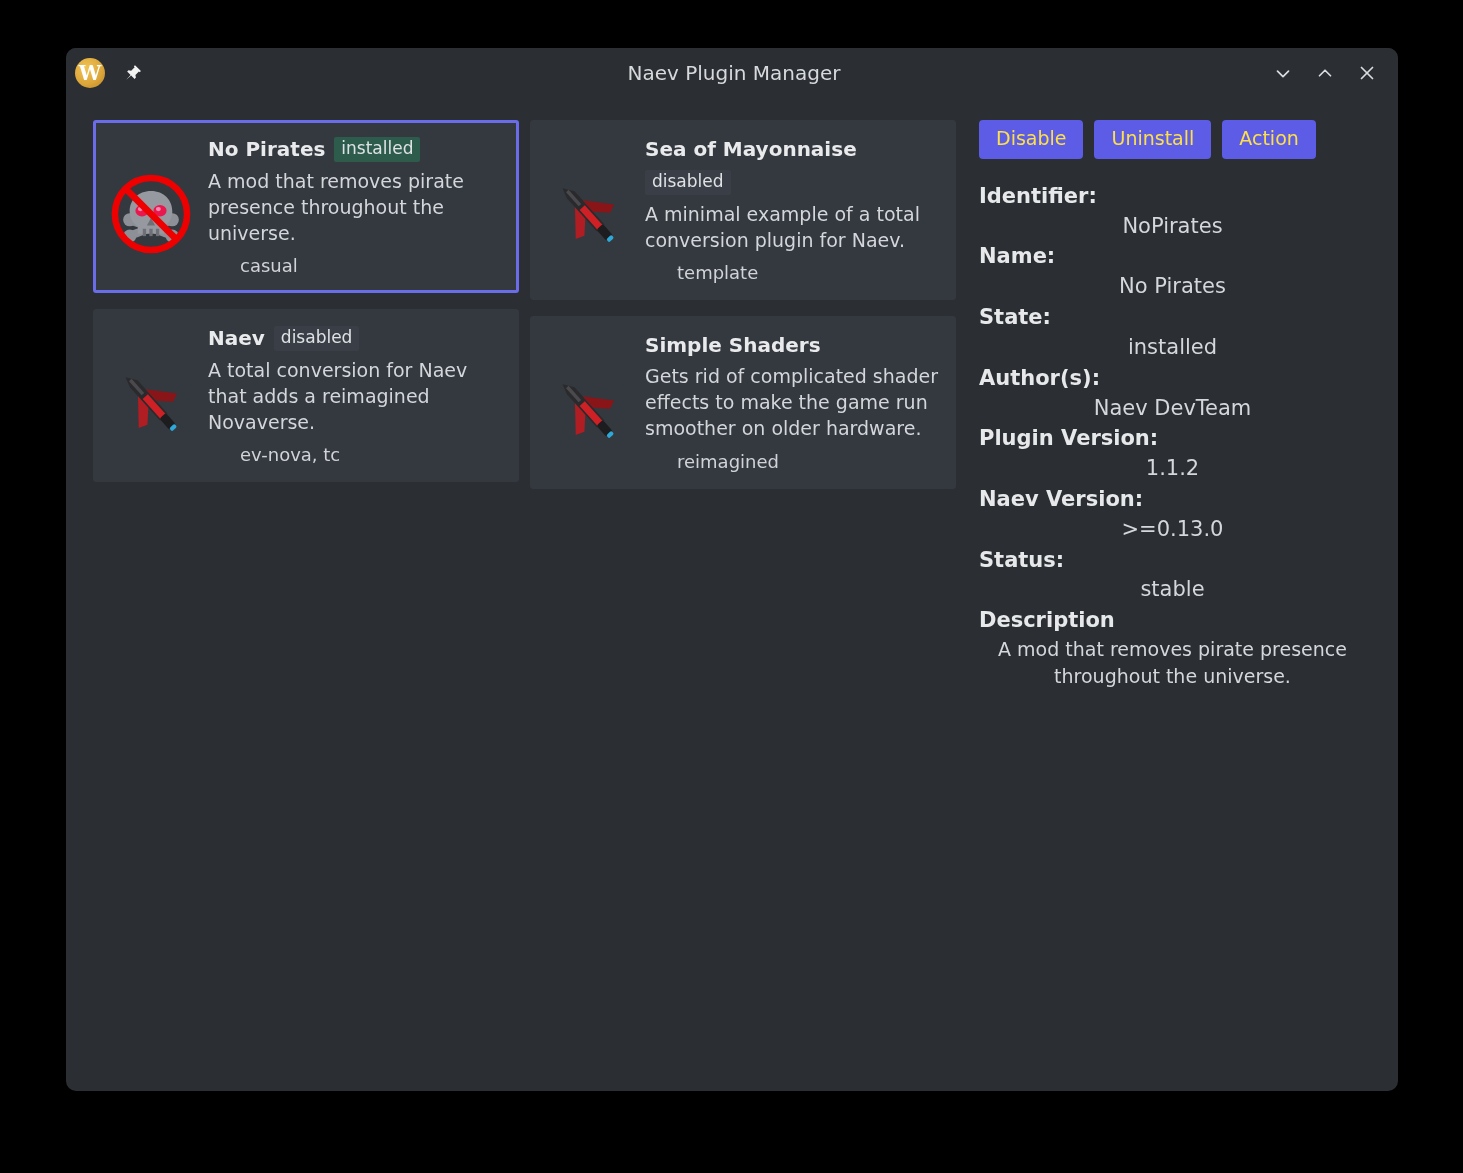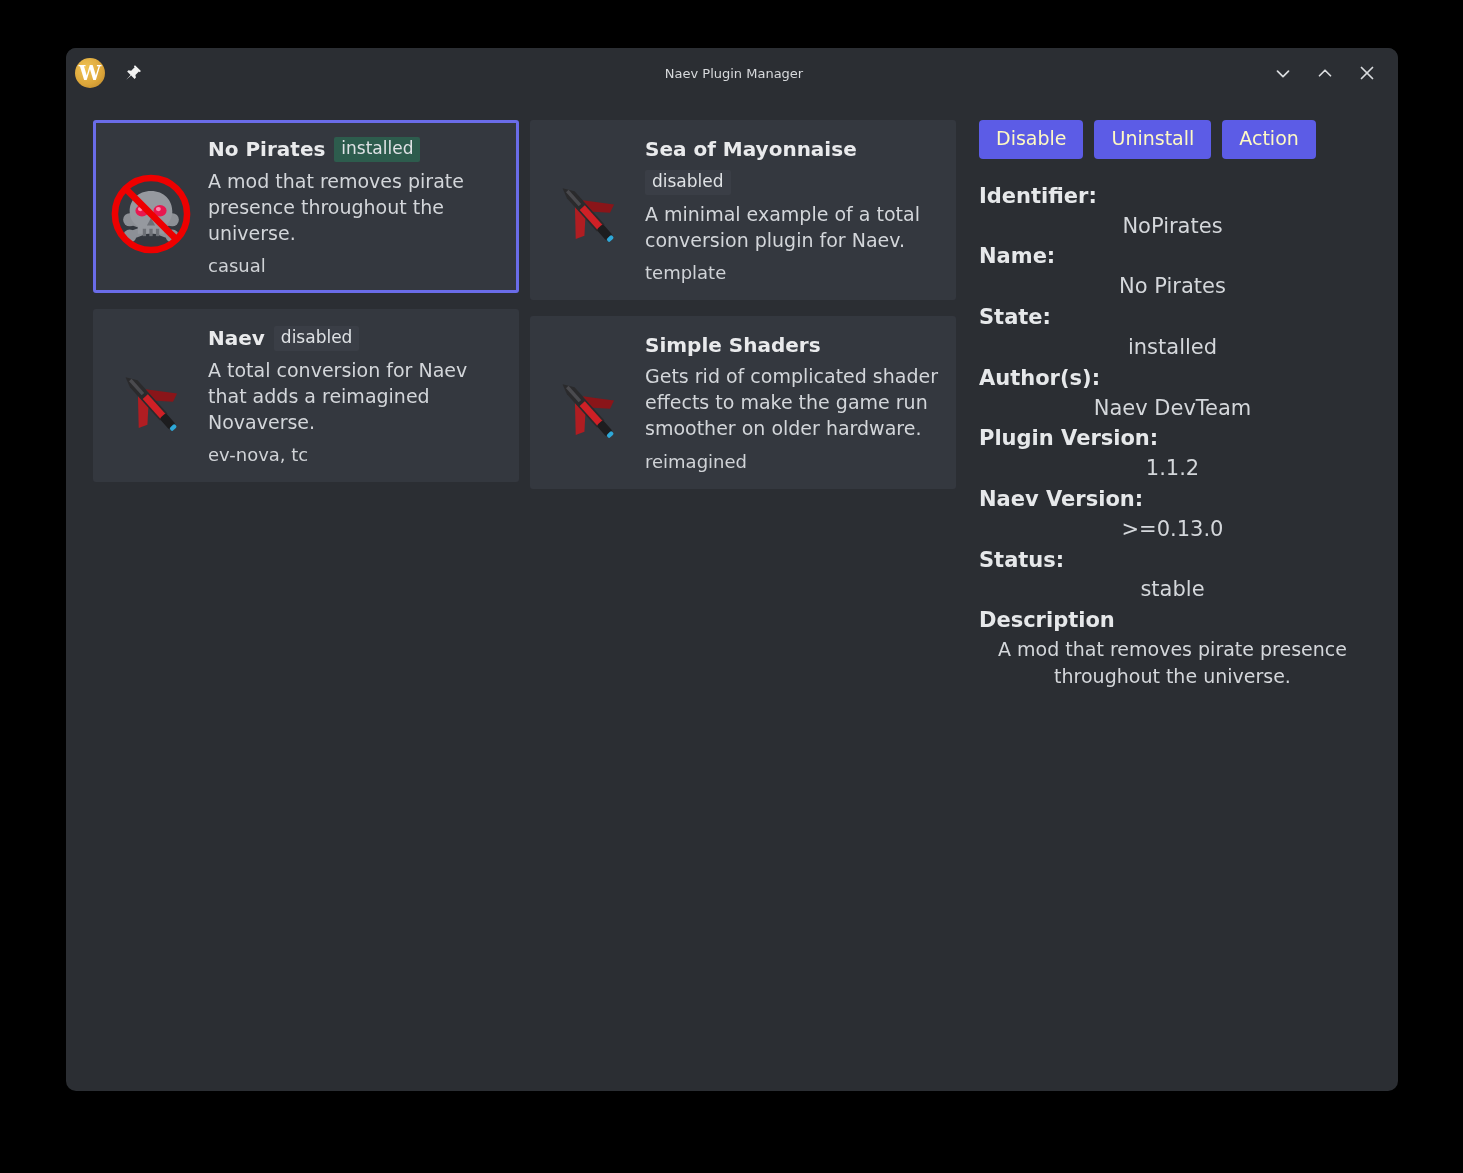--- a/index.html
+++ b/index.html
@@ -52,21 +52,21 @@
   }
   .pin-icon {
     width: 26px; height: 26px;
     display: flex; align-items: center; justify-content: center;
     color: #f2f2f2;
   }
   .tb-title {
     position: absolute;
     left: 4px; right: 0;
     text-align: center;
-    font-size: 13px;
+    font-size: 20px;
     color: #d7d9dc;
     pointer-events: none;
   }
   .tb-right {
     margin-left: auto;
     display: flex;
     align-items: center;
     gap: 16px;
     padding-right: 18px;
   }
@@ -148,38 +148,39 @@
   .badge.disabled  { background: #3a3e46; }
   .card-desc {
     font-size: 19px;
     line-height: 1.38;
     color: #d3d6da;
   }
   .card-tags {
     font-size: 18px;
     color: #d0d3d7;
     margin-top: 9px;
+    margin-left: 32px;
   }
 
   
   .detail-pane {
     flex: 1;
     padding: 0 20px 0 14px;
     min-width: 0;
   }
   .detail-actions {
     display: flex;
     gap: 11px;
     margin-bottom: 23px;
   }
   .btn {
     background: #5c5ce6;
     border: none;
     border-radius: 4px;
-    color: #fef9c3;
+    color: #fde047;
     font-size: 19px;
     font-family: "DejaVu Sans", sans-serif;
     padding: 8px 17px 9px 17px;
     cursor: pointer;
     line-height: 1.15;
   }
   .field-label {
     font-size: 21px;
     font-weight: bold;
     color: #e6e8ea;

